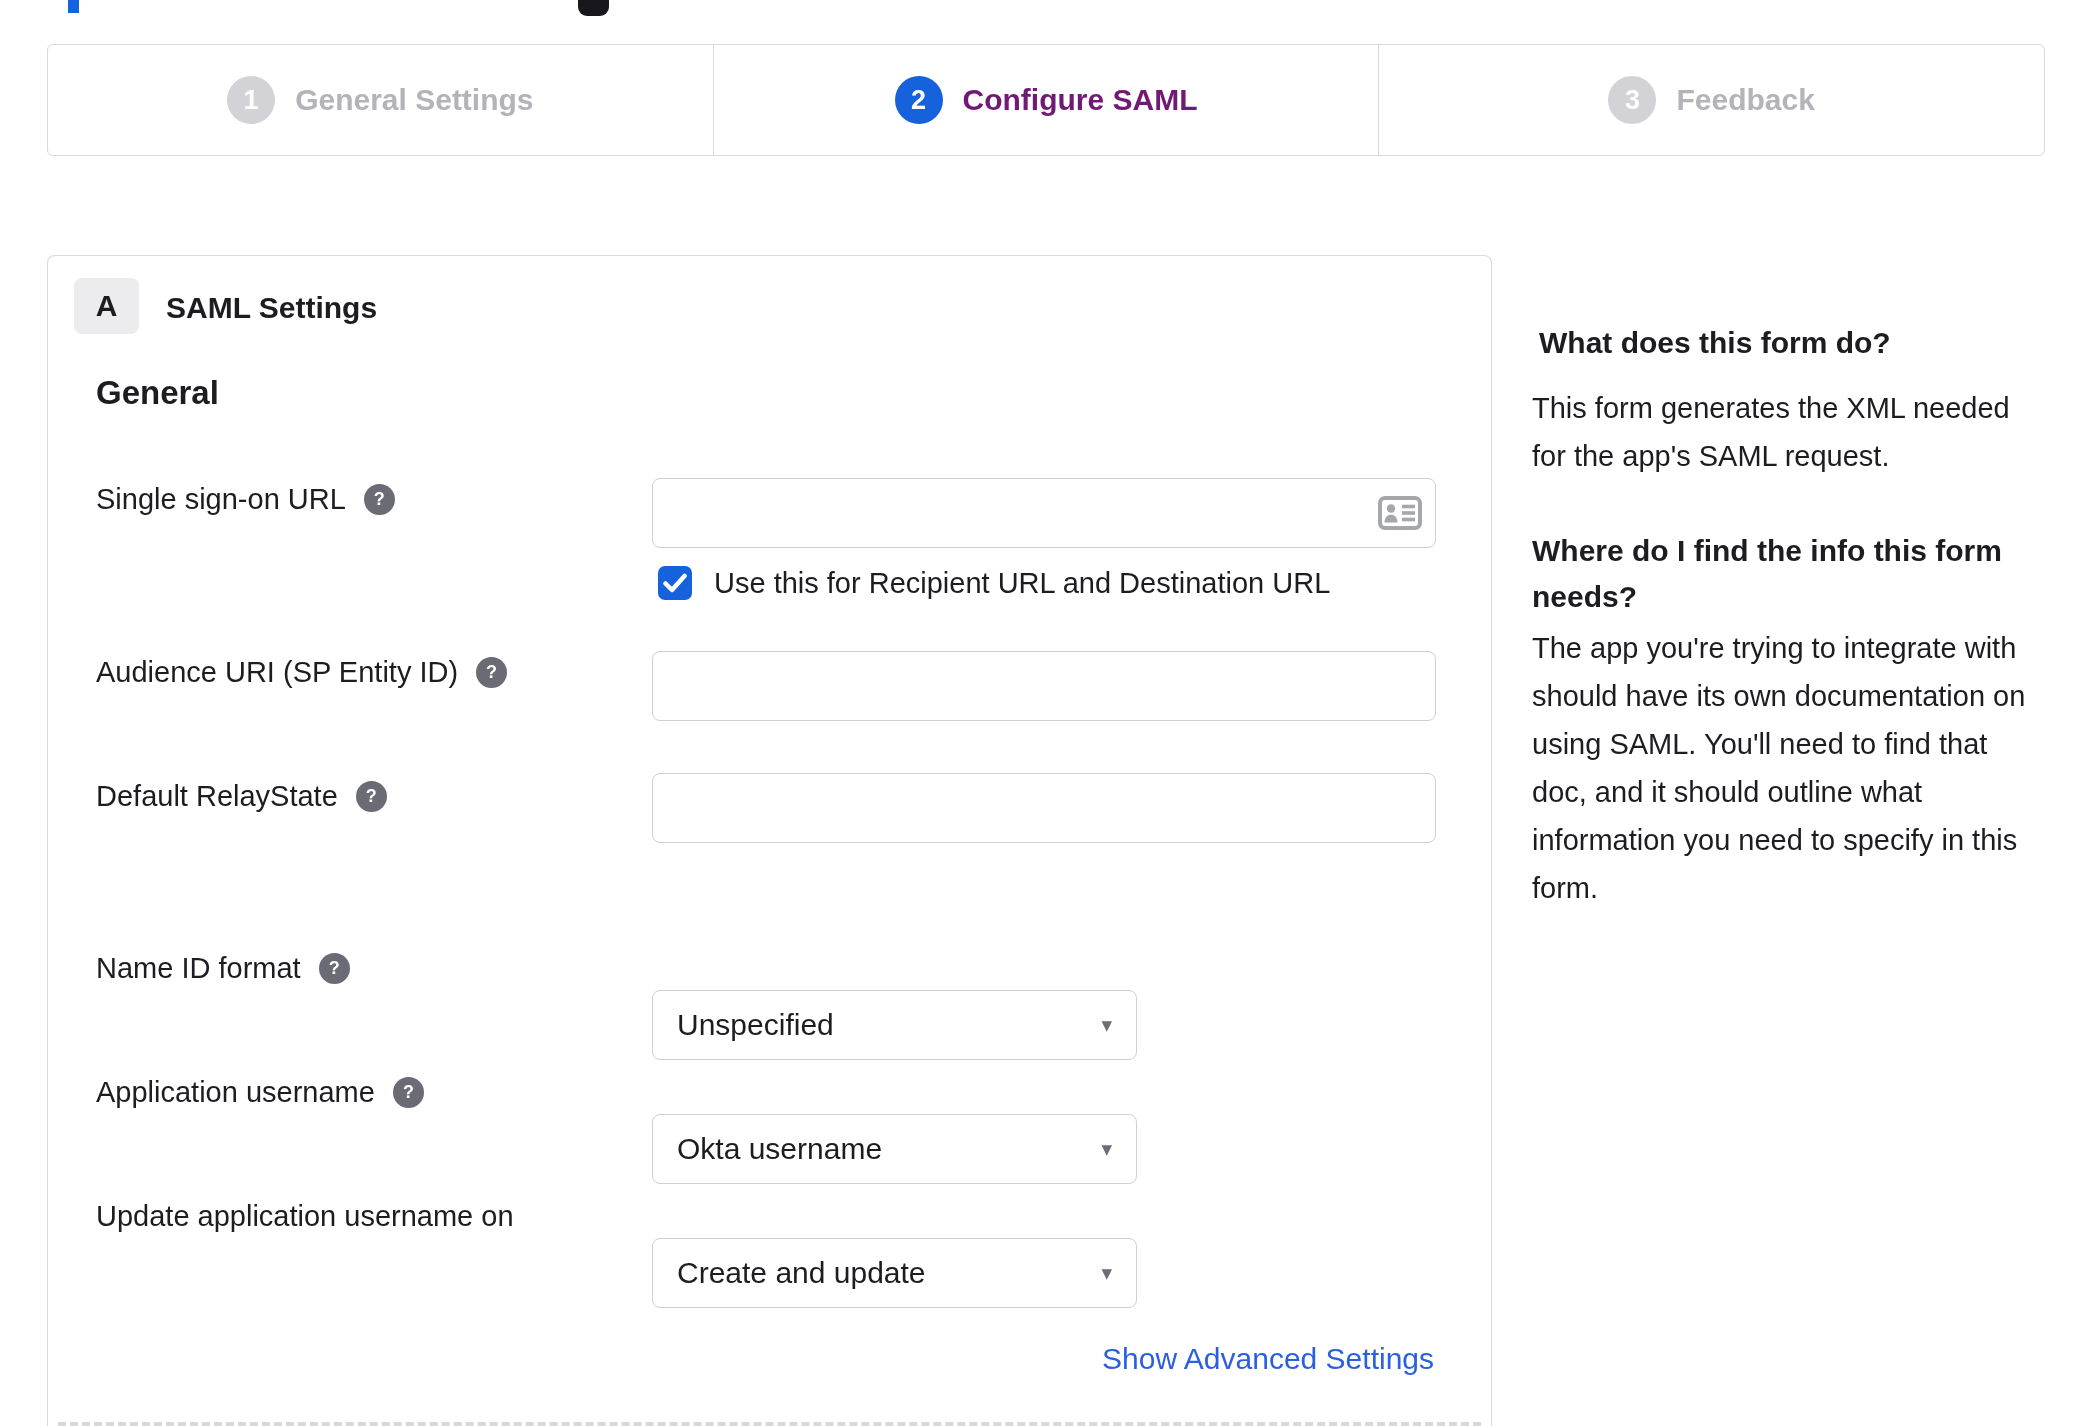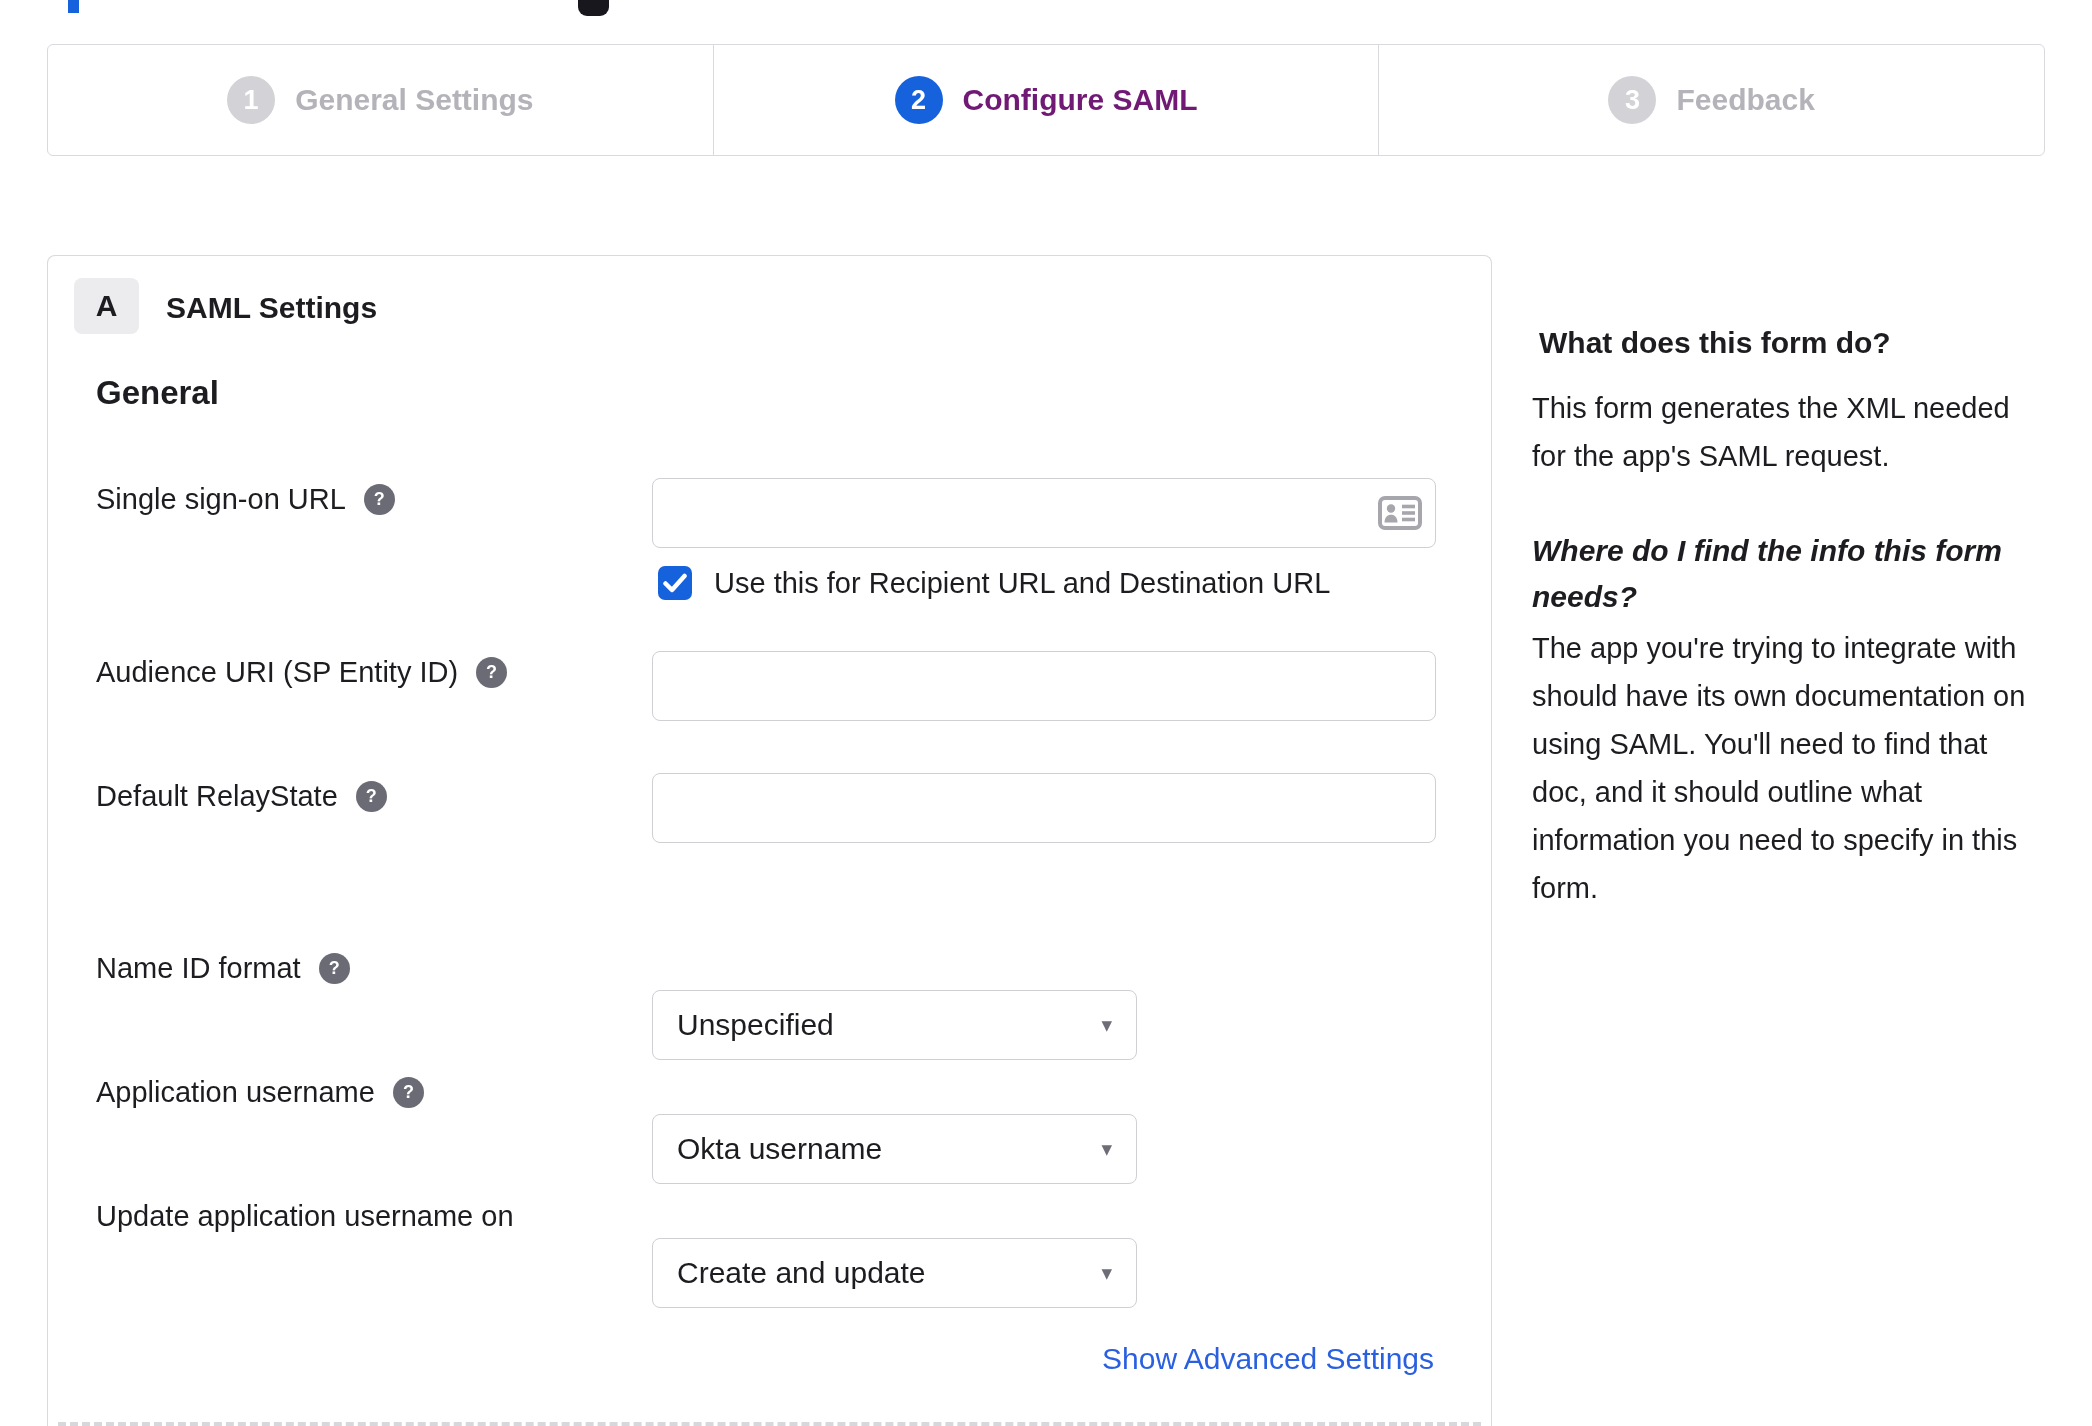--- a/index.html
+++ b/index.html
@@ -94,21 +94,21 @@
     font-size:30px; color:#2a60e0; cursor:pointer; text-decoration:none; white-space:nowrap;
   }
 
   
   .sidebar { position:absolute; left:1532px; top:0; width:516px; }
   .sb-q1 { position:absolute; left:7px; top:326px; font-size:30px; font-weight:bold; }
   .sb-a1 { position:absolute; left:0; top:384px; }
   .sb-q2 { position:absolute; left:0; top:528px; font-size:30px; font-weight:bold; line-height:46px; }
   .sb-a2 { position:absolute; left:0; top:624px; }
   .sb-par .line { display:block; font-size:29px; line-height:48px; color:#1d1d21; white-space:nowrap; }
-  .sb-q2 .line { display:block; white-space:nowrap;font-style:italic; }
+  .sb-q2 .line { display:block; white-space:nowrap; }
 </style>
 </head>
 <body>
 
 <div class="remnant-blue"></div>
 <div class="remnant-dark"></div>
 
 <div class="stepper">
   <div class="step">
     <div class="step-circle">1</div>

